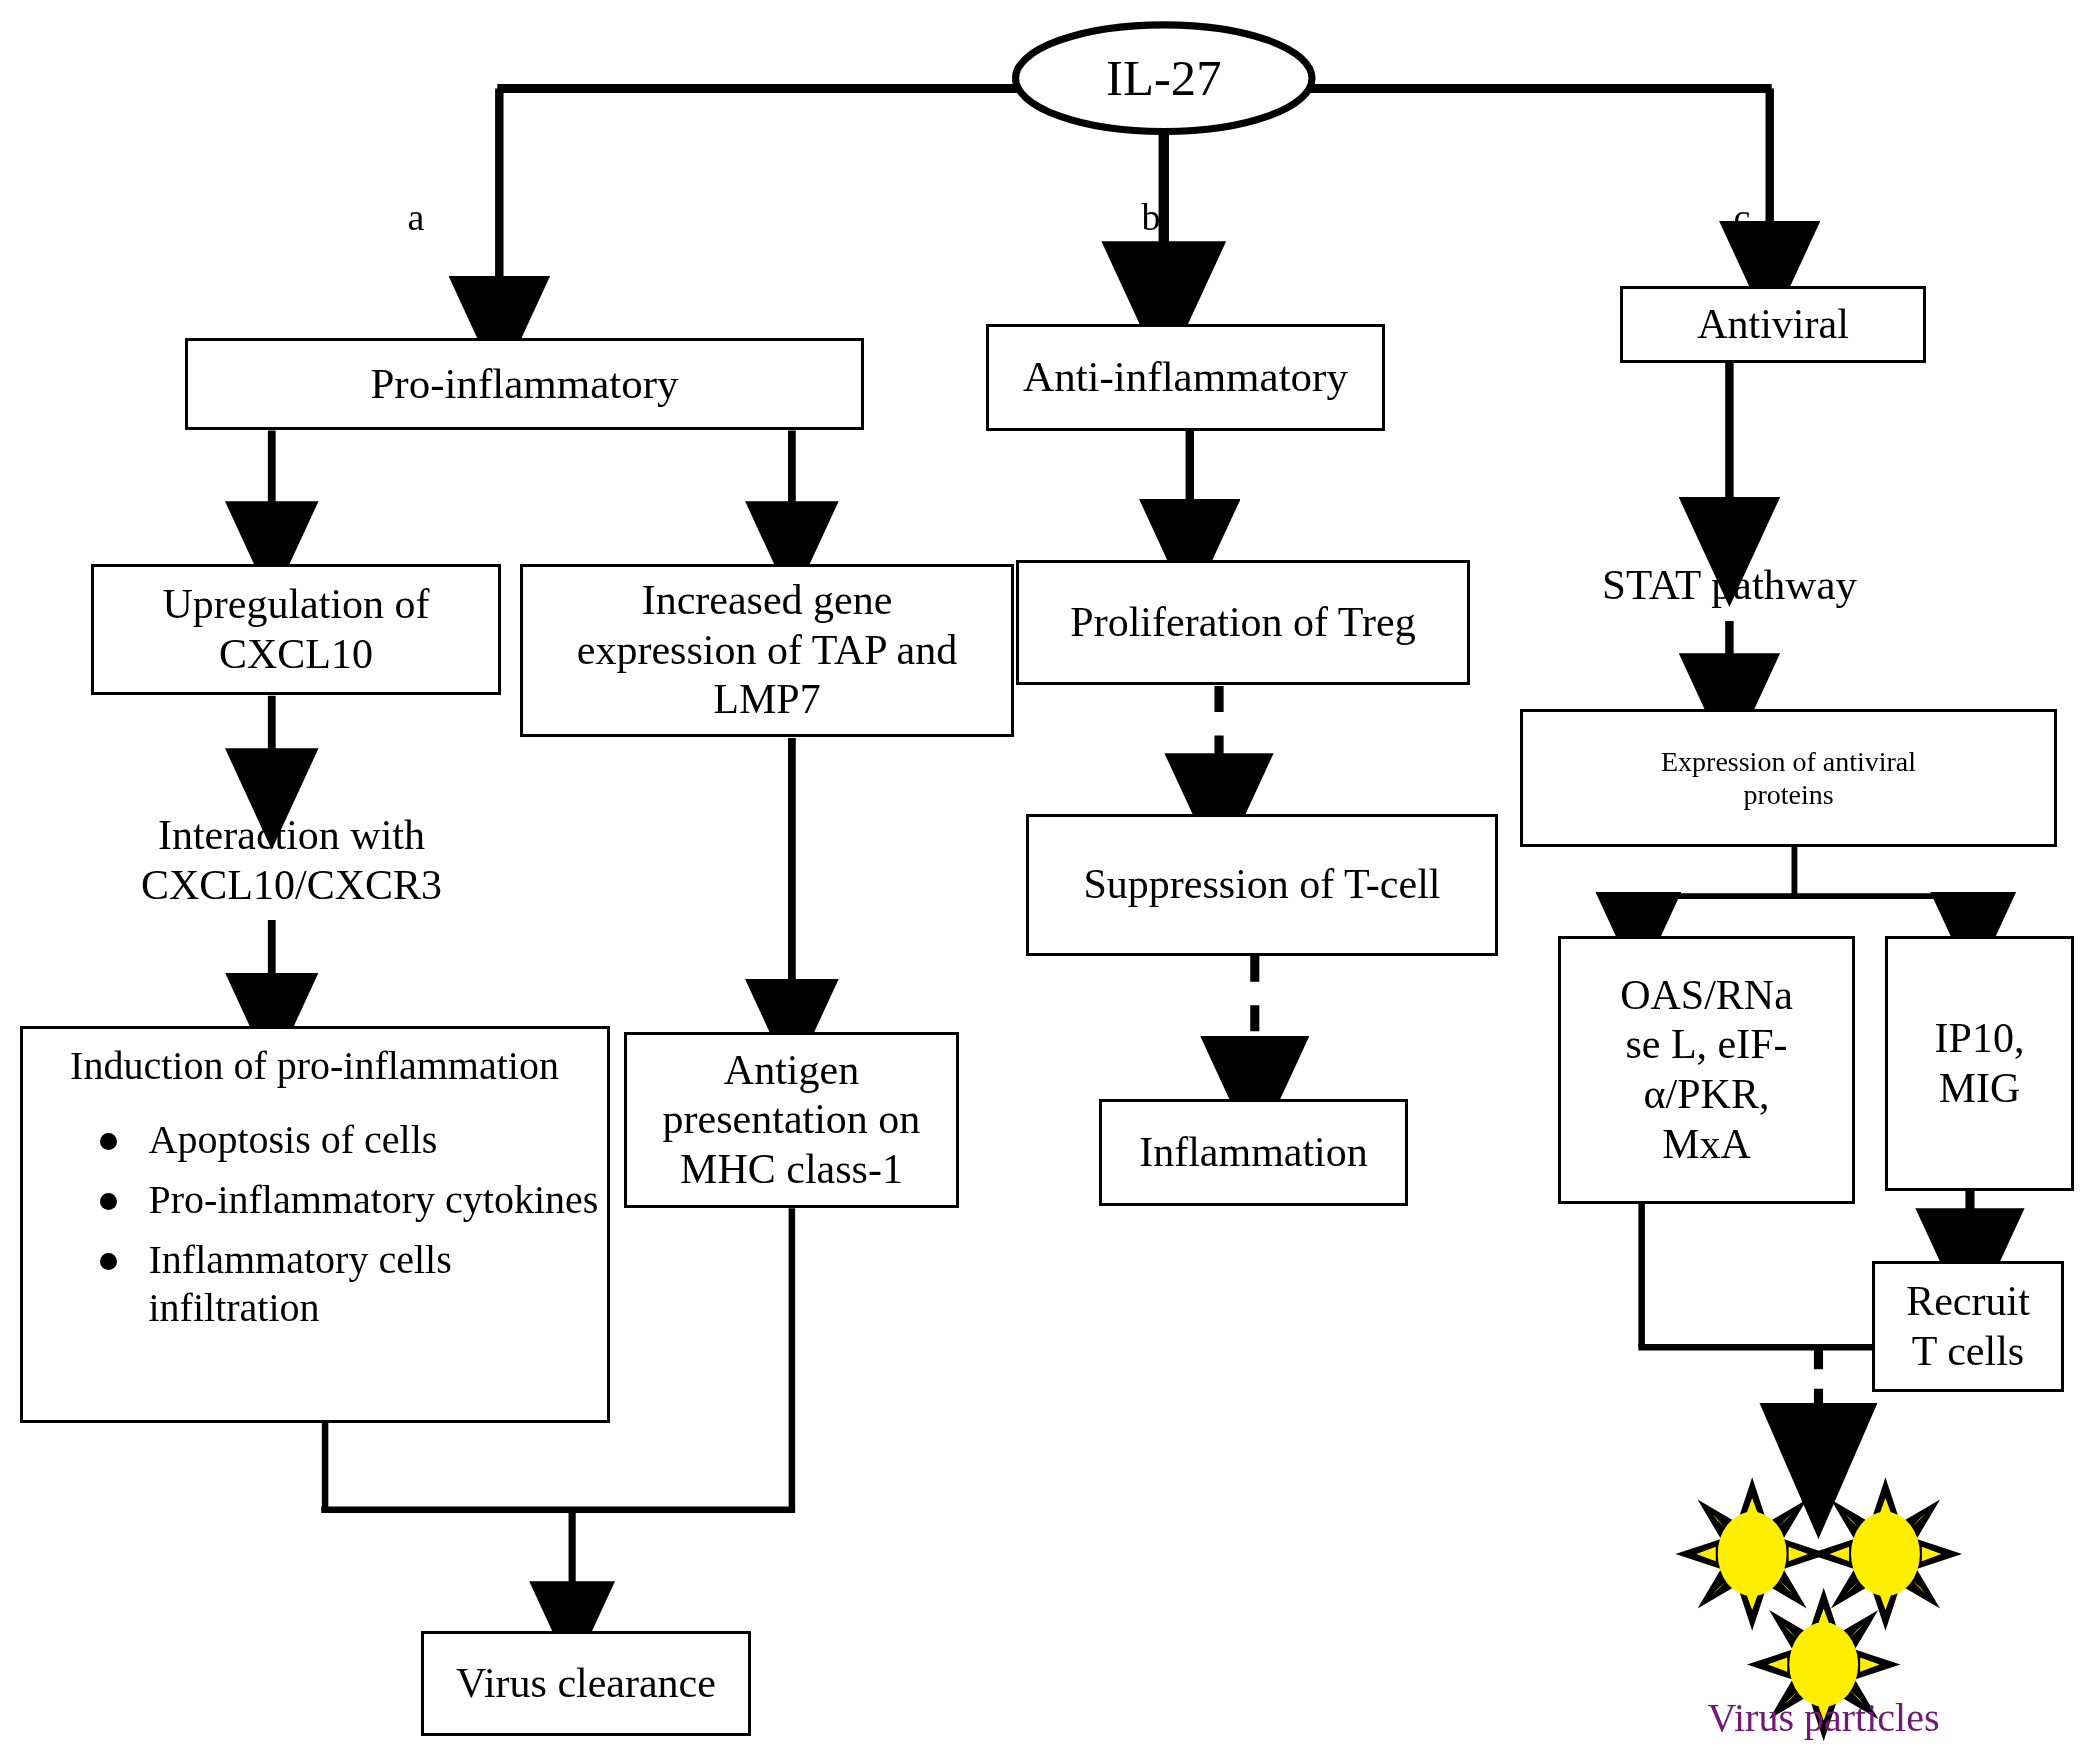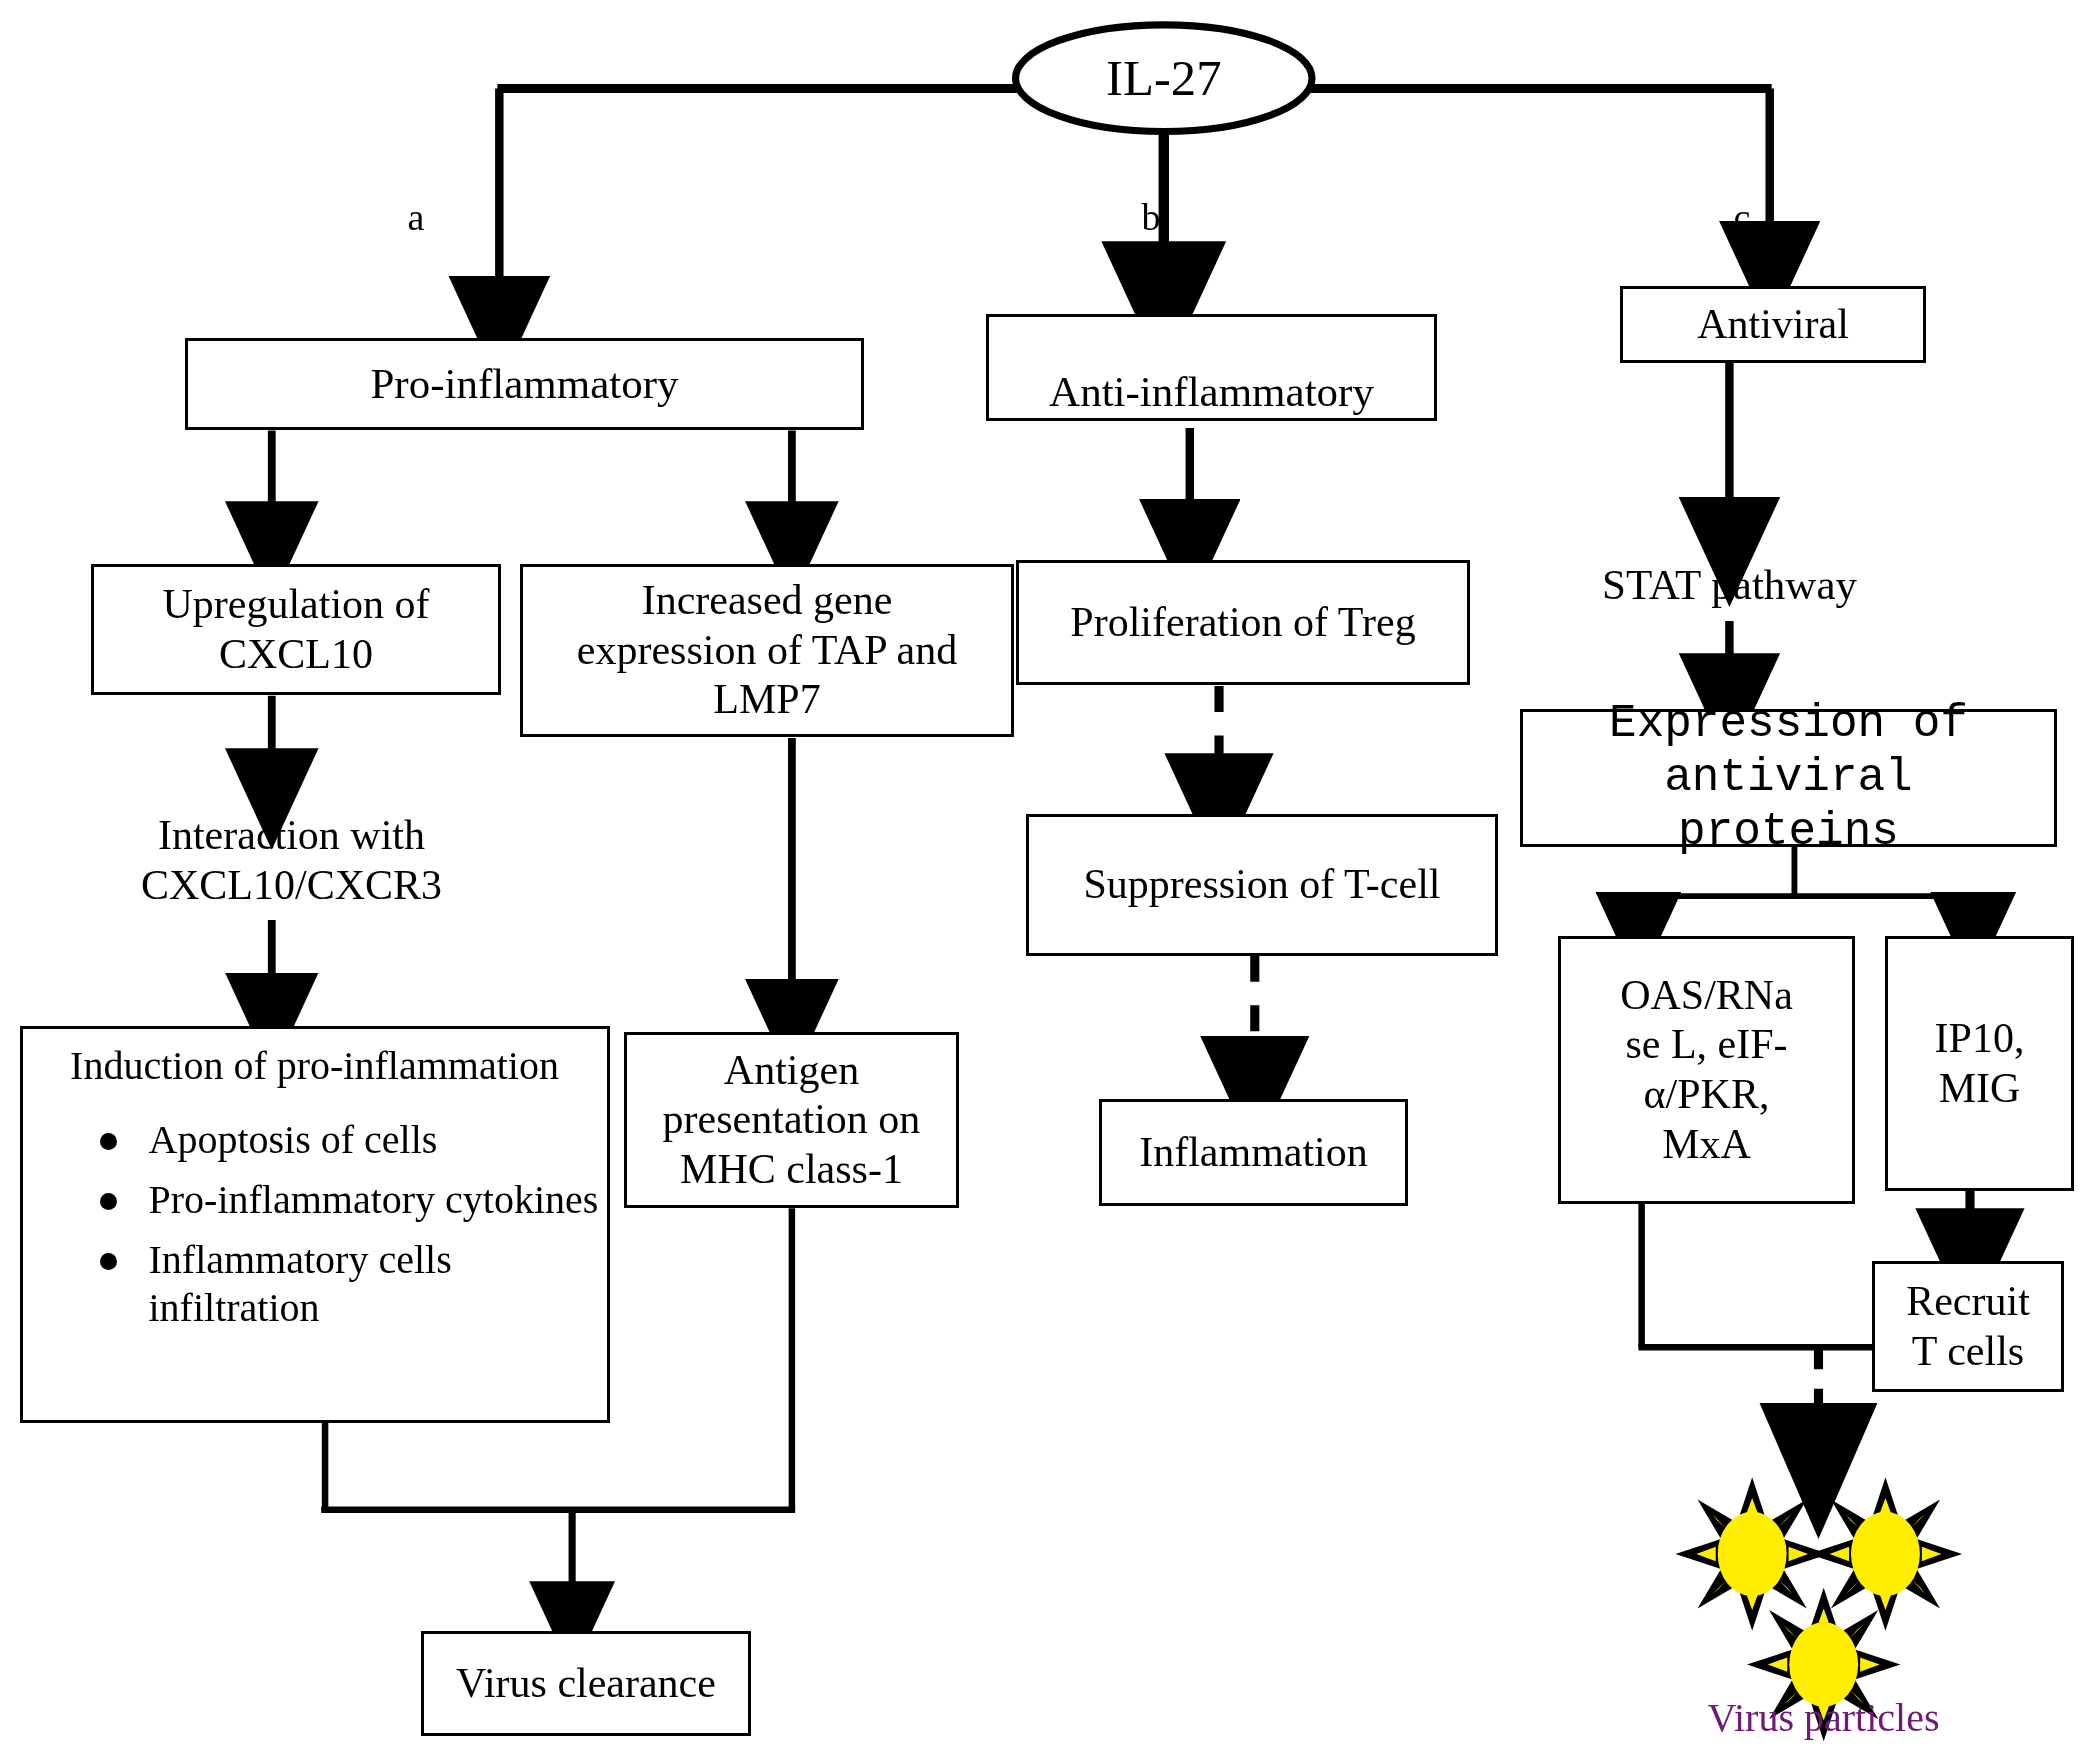--- a/index.html
+++ b/index.html
@@ -183,21 +183,21 @@
         <div>Antigen</div>
         <div>presentation on</div>
         <div>MHC class-1</div>
       </span>
   </div>
 
   <div class="nodebox" style="left:421px;top:1631px;width:330px;height:105px;">
     <span class="txt" style="font-size:42px;">Virus clearance</span>
   </div>
 
-  <div class="nodebox" style="left:986px;top:314px;width:451px;height:107px;align-items:flex-end;">
+  <div class="nodebox" style="left:986px;top:324px;width:399px;height:107px;">
     <span class="txt" style="font-size:43px;">Anti-inflammatory</span>
   </div>
 
   <div class="nodebox" style="left:1016px;top:560px;width:454px;height:125px;">
     <span class="txt" style="font-size:42px;">Proliferation of Treg</span>
   </div>
 
   <div class="nodebox" style="left:1026px;top:814px;width:472px;height:142px;">
     <span class="txt" style="font-size:42px;">
         <div>Suppression of T-cell</div>
@@ -208,21 +208,21 @@
     <span class="txt" style="font-size:42px;">Inflammation</span>
   </div>
 
   <div class="nodebox" style="left:1620px;top:286px;width:306px;height:77px;">
     <span class="txt" style="font-size:42px;">Antiviral</span>
   </div>
 
   <div class="freetext" style="left:1528px;top:560px;width:403px;font-size:43px;">STAT pathway</div>
 
   <div class="nodebox" style="left:1520px;top:709px;width:537px;height:138px;">
-    <span class="txt" style="font-size:46px;font-family:Liberation Mono, monospace;">
+    <span class="txt" style="font-size:28px;">
         <div>Expression of antiviral</div>
         <div>proteins</div>
       </span>
   </div>
 
   <div class="nodebox" style="left:1558px;top:936px;width:297px;height:268px;">
     <span class="txt" style="font-size:42px;">
         <div>OAS/RNa</div>
         <div>se L, eIF-</div>
         <div>α/PKR,</div>

